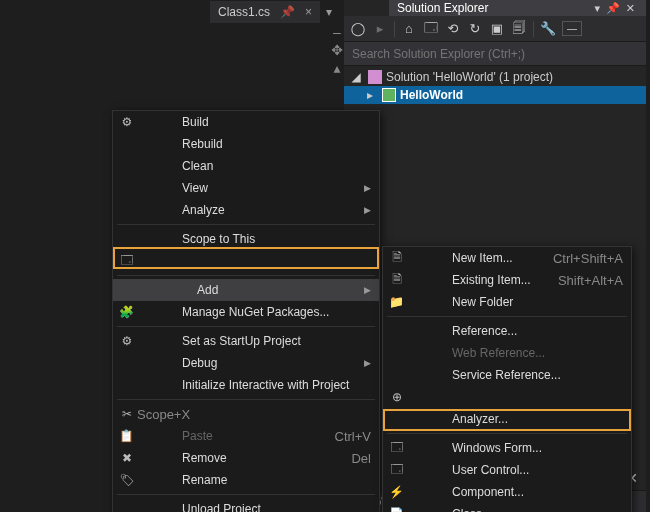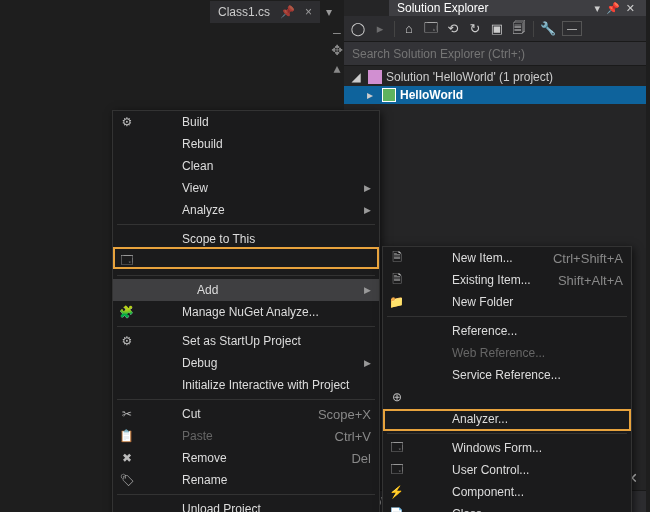--- a/index.html
+++ b/index.html
@@ -142,40 +142,39 @@
       <span class="mi-ico">🗔</span>
     </div>
     <div class="menu-sep"></div>
     <div class="menu-item hovered">
       <span class="mi-ico"></span>
       <span class="mi-lbl">Add</span>
       <span class="mi-arrow">▶</span>
     </div>
     <div class="menu-item">
       <span class="mi-ico">🧩</span>
-      <span class="mi-lbl">Manage NuGet Analyze...</span>
+      <span class="mi-lbl">Manage NuGet Packages...</span>
     </div>
     <div class="menu-sep"></div>
     <div class="menu-item">
       <span class="mi-ico">⚙</span>
       <span class="mi-lbl">Set as StartUp Project</span>
     </div>
     <div class="menu-item">
       <span class="mi-ico"></span>
       <span class="mi-lbl">Debug</span>
       <span class="mi-arrow">▶</span>
     </div>
     <div class="menu-item">
       <span class="mi-ico"></span>
       <span class="mi-lbl">Initialize Interactive with Project</span>
     </div>
     <div class="menu-sep"></div>
     <div class="menu-item">
       <span class="mi-ico">✂</span>
-      <span class="mi-lbl">Cut</span>
       <span class="mi-sc">Scope+X</span>
     </div>
     <div class="menu-item disabled">
       <span class="mi-ico">📋</span>
       <span class="mi-lbl">Paste</span>
       <span class="mi-sc">Ctrl+V</span>
     </div>
     <div class="menu-item">
       <span class="mi-ico">✖</span>
       <span class="mi-lbl">Remove</span>

